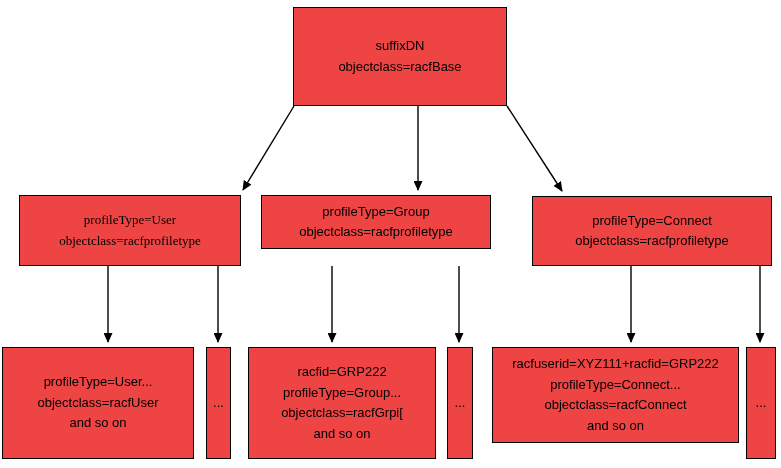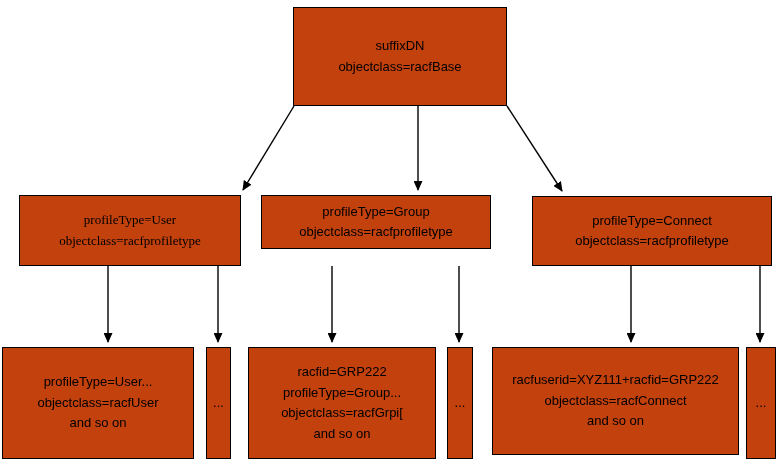--- a/index.html
+++ b/index.html
@@ -14,21 +14,21 @@
     background: #ffffff;
     font-family: "Liberation Sans", "DejaVu Sans", sans-serif;
     font-size: 13px;
     line-height: 20.5px;
     color: #000000;
   }
   .box {
     position: absolute;
     box-sizing: border-box;
     border: 1.5px solid #000000;
-    background: #c2410c;
+    background: #ef4444;
     display: flex;
     flex-direction: column;
     align-items: center;
     justify-content: center;
     text-align: center;
     overflow: hidden;
   }
   .box .line {
     white-space: nowrap;
   }
@@ -107,22 +107,23 @@
     <div class="line">racfid=GRP222</div>
     <div class="line">profileType=Group...</div>
     <div class="line">objectclass=racfGrpi[</div>
     <div class="line">and so on</div>
   </div>
 
   <div class="box ellipsis-box" style="left:447px; top:347px; width:26px; height:112px;">
     <div class="line">...</div>
   </div>
 
-  <div class="box" style="left:492px; top:347px; width:247px; height:108px;">
+  <div class="box" style="left:492px; top:347px; width:247px; height:96px;">
     <div class="line">racfuserid=XYZ111+racfid=GRP222</div>
+    <div class="line">profileType=Connect...</div>
     <div class="line">objectclass=racfConnect</div>
     <div class="line">and so on</div>
   </div>
 
   <div class="box ellipsis-box" style="left:746px; top:347px; width:30px; height:112px;">
     <div class="line">...</div>
   </div>
 
 </div>
 

